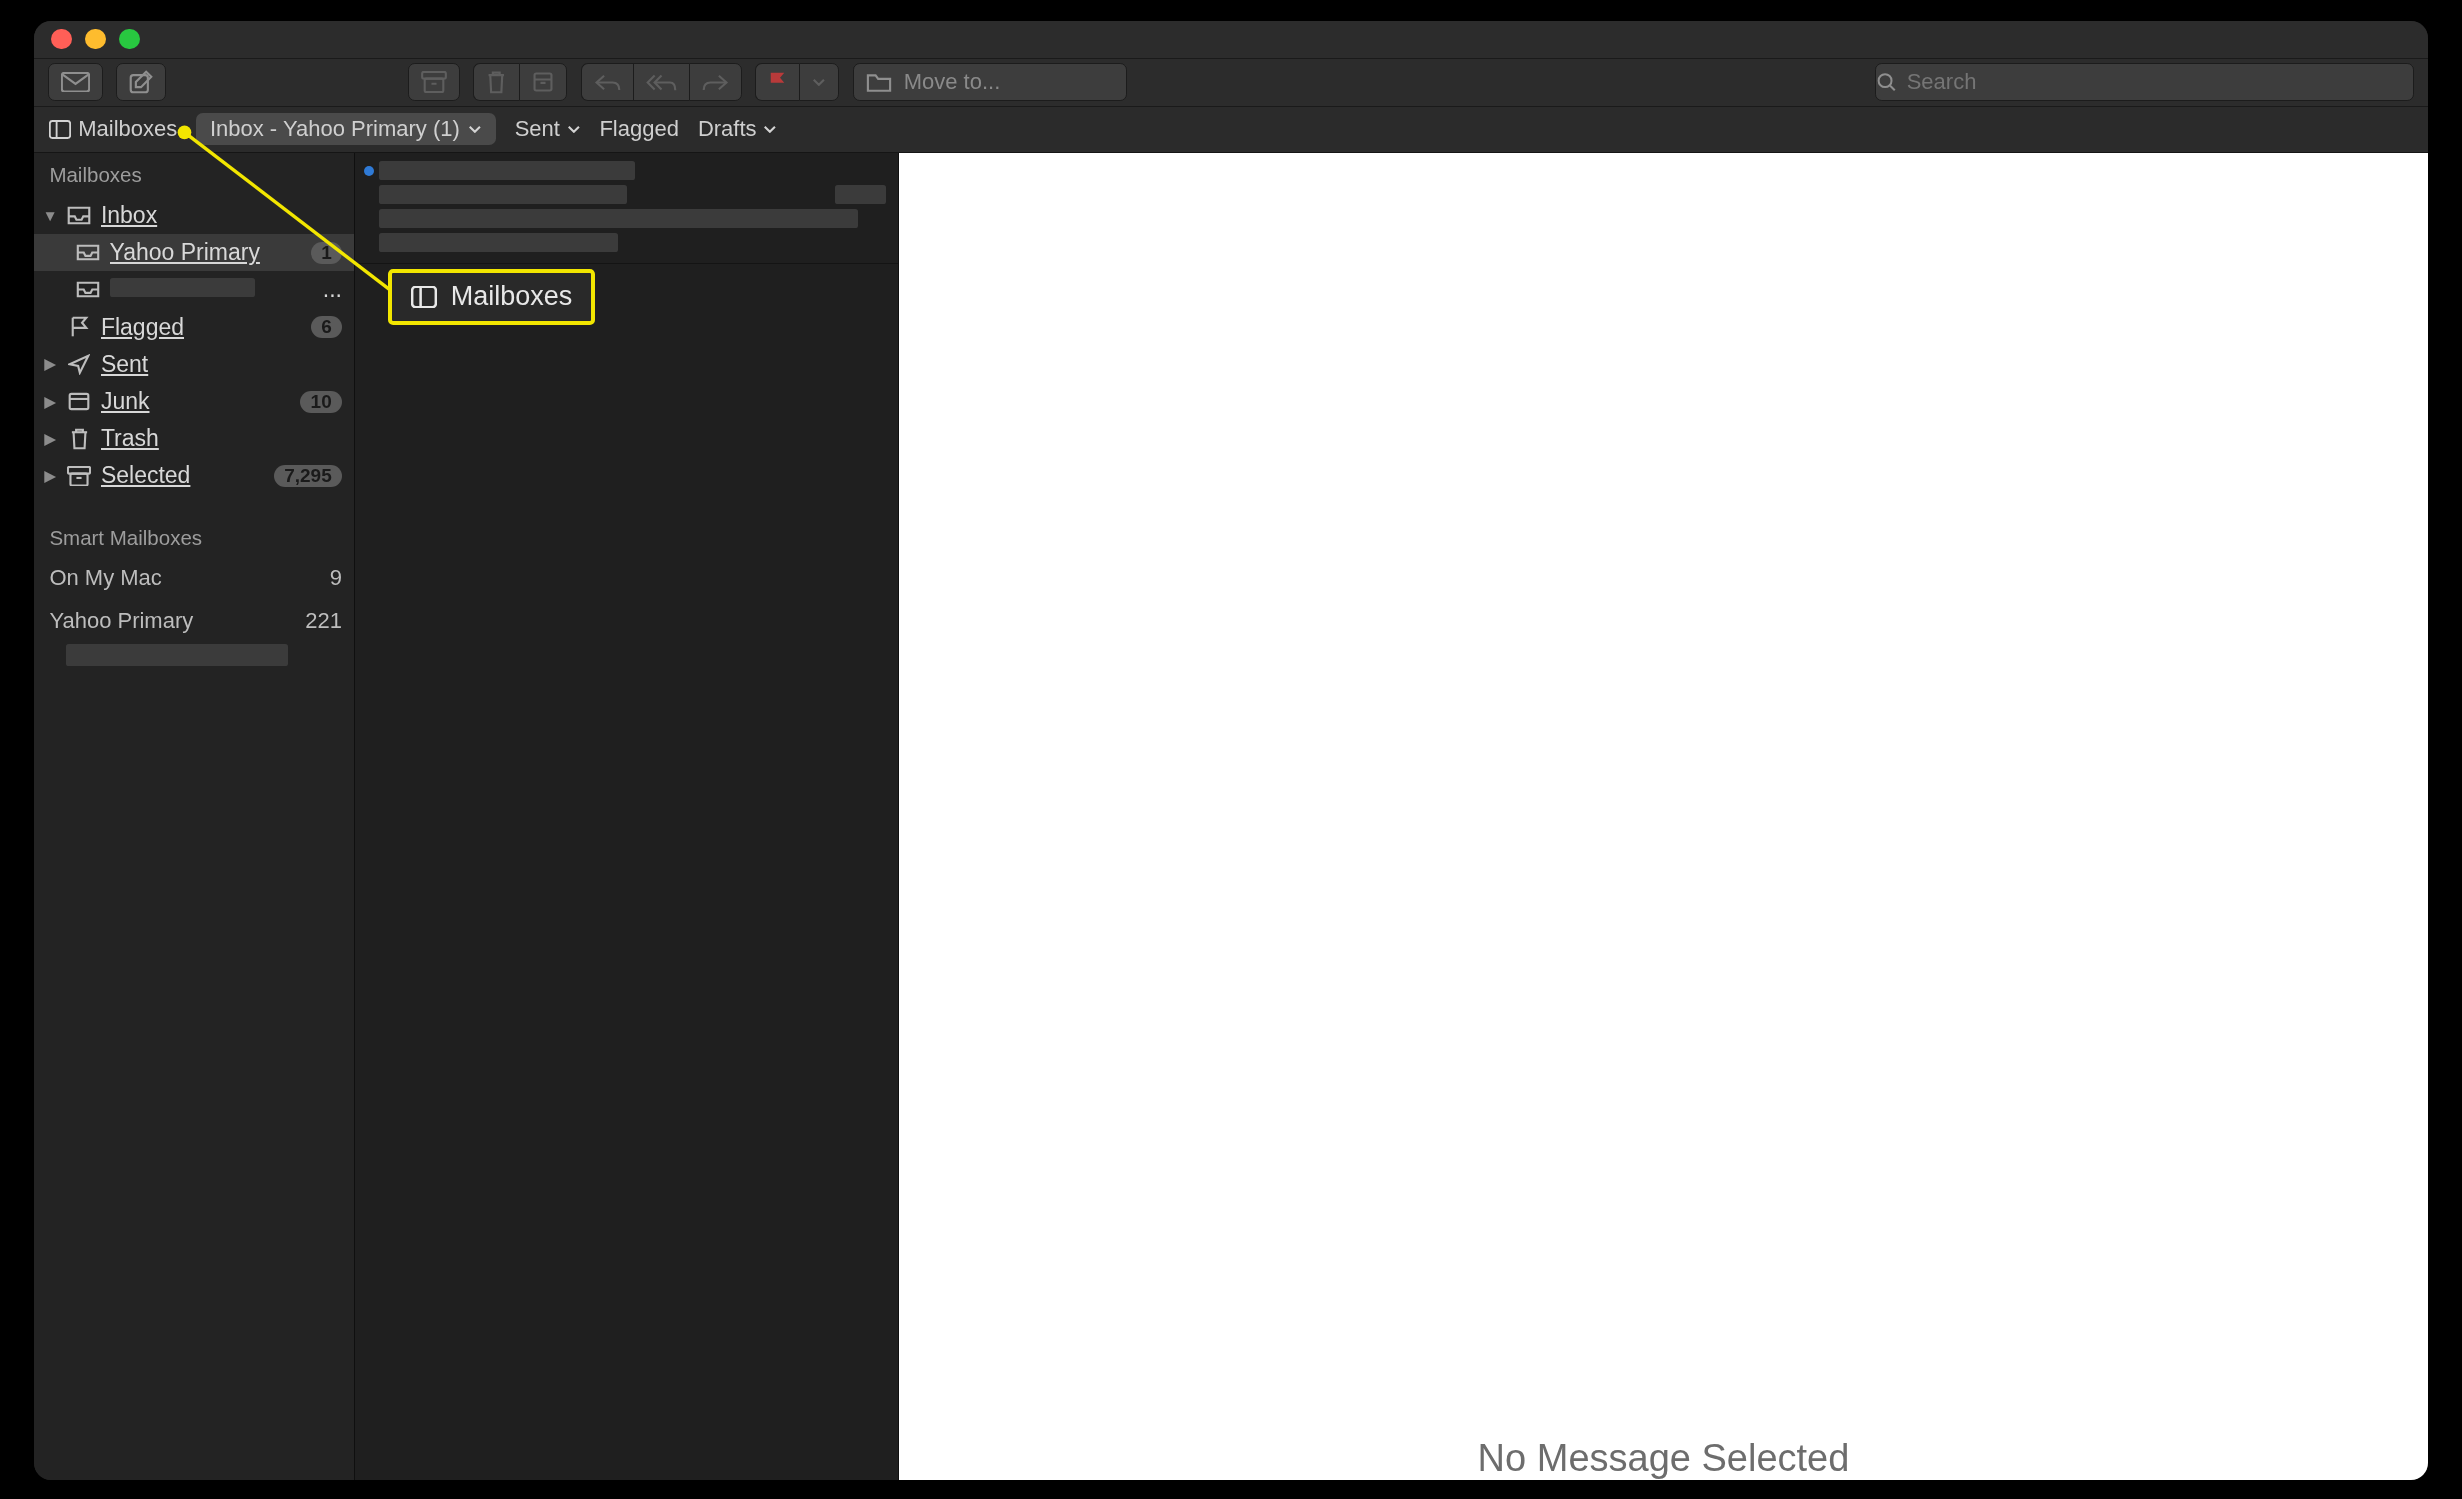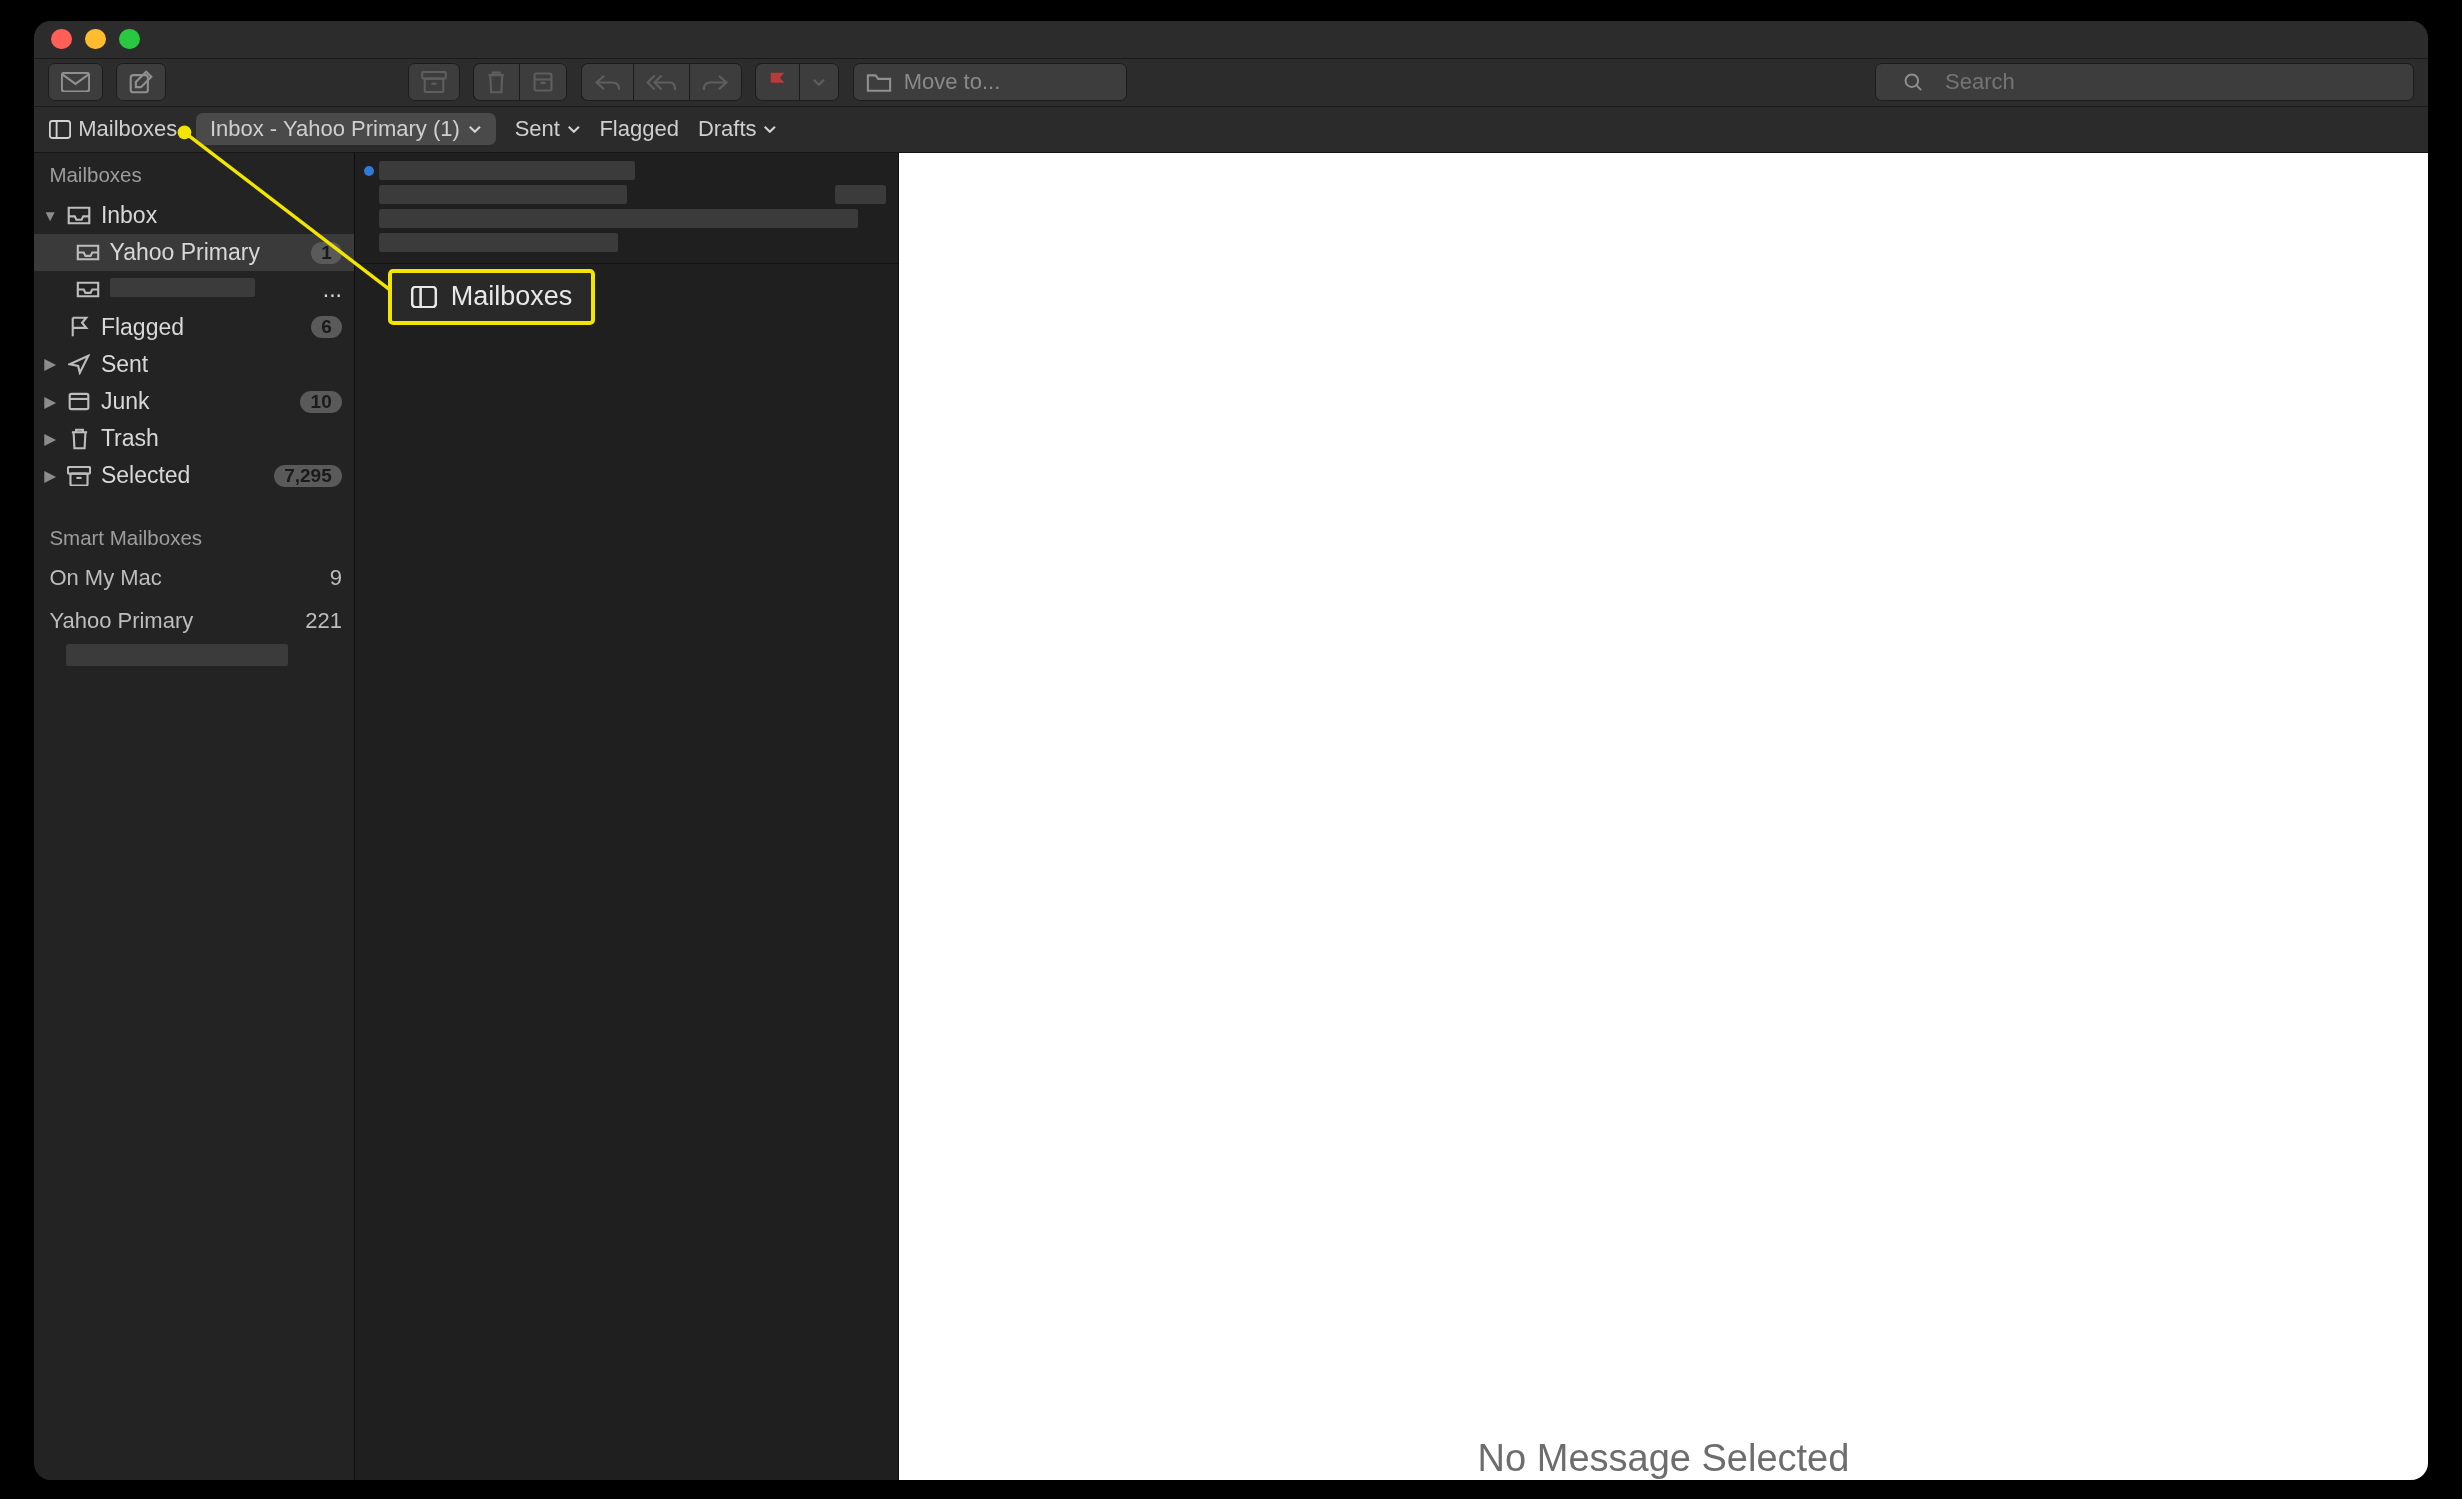--- a/index.html
+++ b/index.html
@@ -79,21 +79,21 @@
   }
   .spacer { flex: 1; }
   .search {
     flex: 0 0 539px;
     height: 38px;
     background: #3d3d3d;
     border: 0.9px solid #1c1c1c;
     border-radius: 6.8px;
     display: flex; align-items: center;
     color: #8a8a8a; font-size: 22px;
-    padding: 0 28px; gap: 22px;
+    padding: 0 1px; gap: 10px;
   }
   .search input { background: transparent; border:none; outline:none; color:#ddd; font-size:22px; width:100%; }
   
   .favbar {
     height: 46px;
     background: #2b2b2b;
     border-bottom: 0.9px solid #151515;
     display: flex;
     align-items: center;
     padding: 0 15.4px;
@@ -127,21 +127,21 @@
   .sb-row {
     display: flex; align-items: center;
     padding: 5.1px 12px 5.1px 8.5px;
     gap: 8.5px;
     position: relative;
   }
   .sb-row .tri {
     width: 15.4px; display:flex; justify-content:center; color:#8c8c8c; font-size:15.4px;
   }
   .sb-row .ico { width: 26px; display:flex; justify-content:center; }
-  .sb-row .label { flex:1; white-space:nowrap; overflow:hidden; text-overflow:ellipsis; }
+  .sb-row .label { flex:1; white-space:nowrap; overflow:hidden; text-overflow:ellipsis;text-decoration:underline; }
   .sb-row .badge {
     background:#5a5a5a; color:#1a1a1a; font-weight:600;
     border-radius: 17px; padding: 0 10.3px; font-size:19px; min-width:31px;
     text-align:center;
   }
   .indent-1 { padding-left: 41px; }
   .sb-row.selected { background:#3a3a3a; }
   .sb-row svg { stroke:#bdbdbd; fill:none; stroke-width:2.5; }
   .redact {
     background:#3b3b3b; height:19px; border-radius:2.6px;

